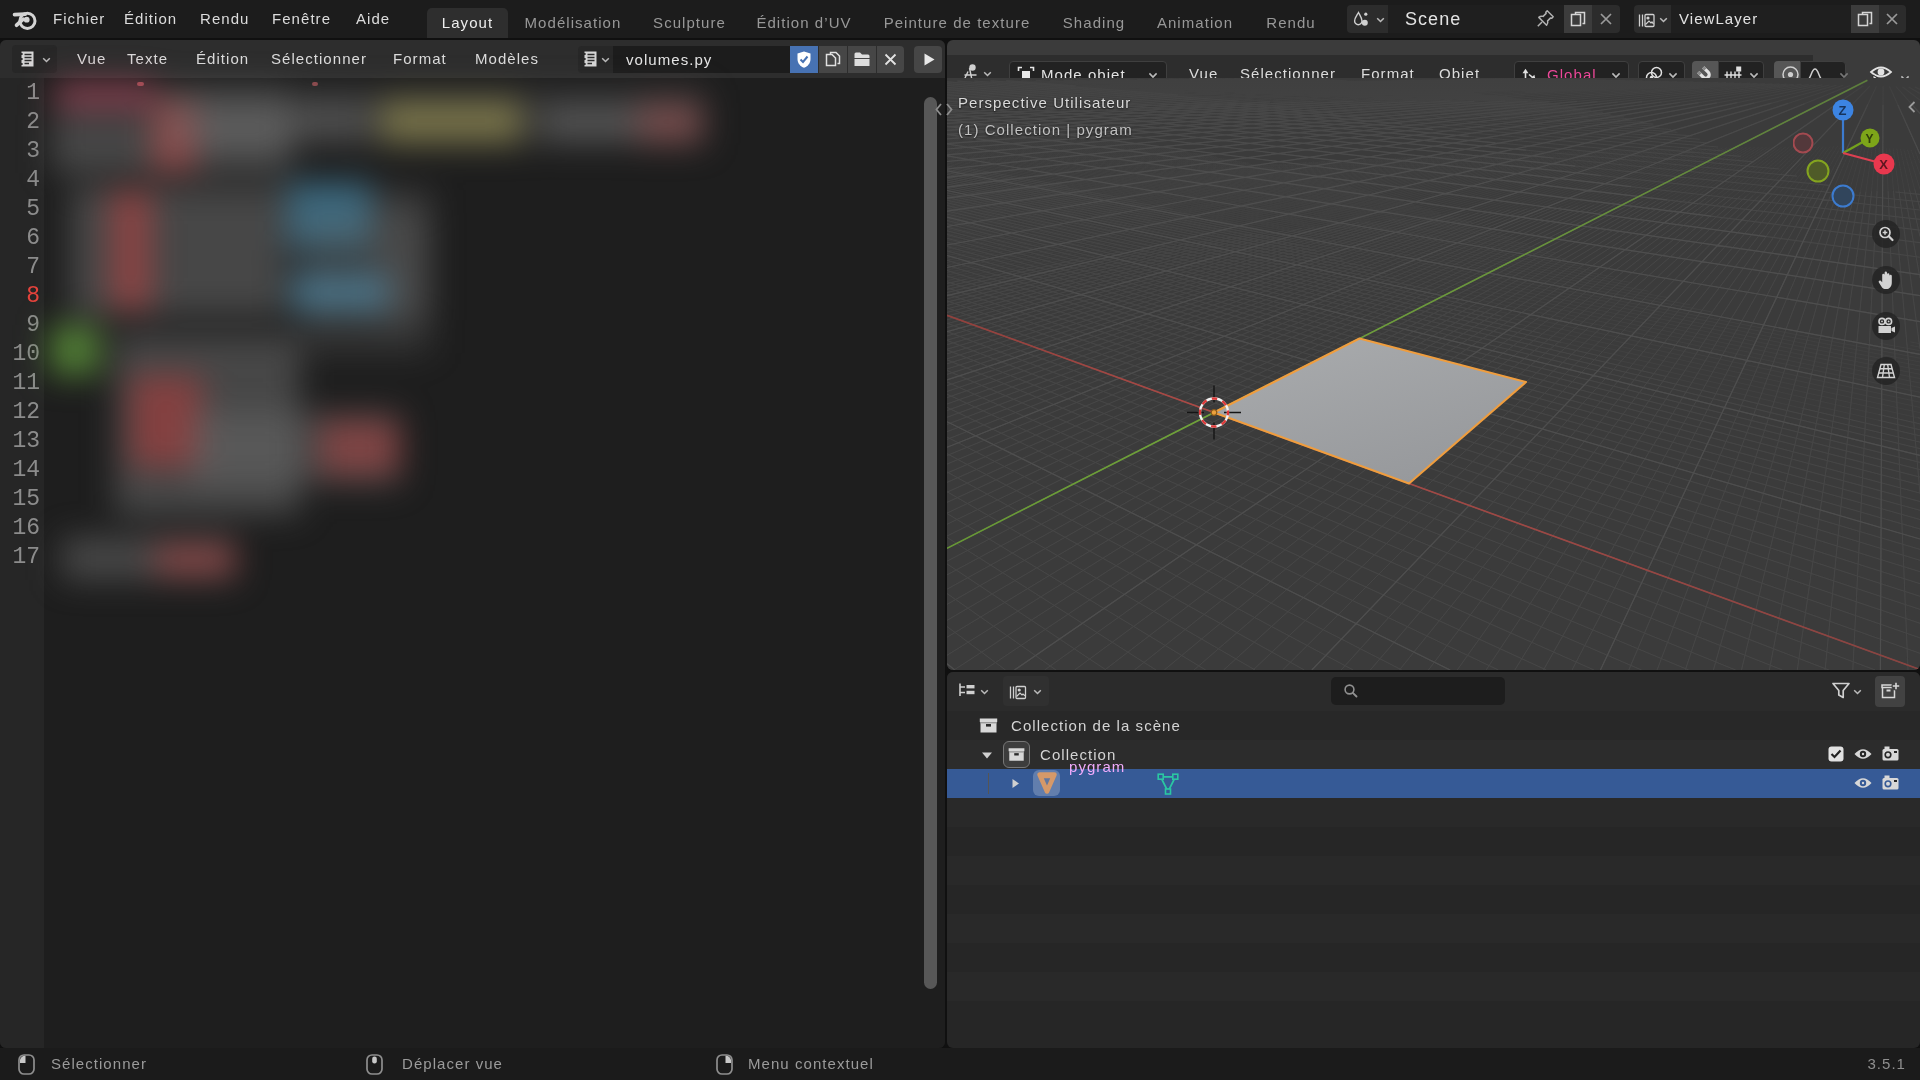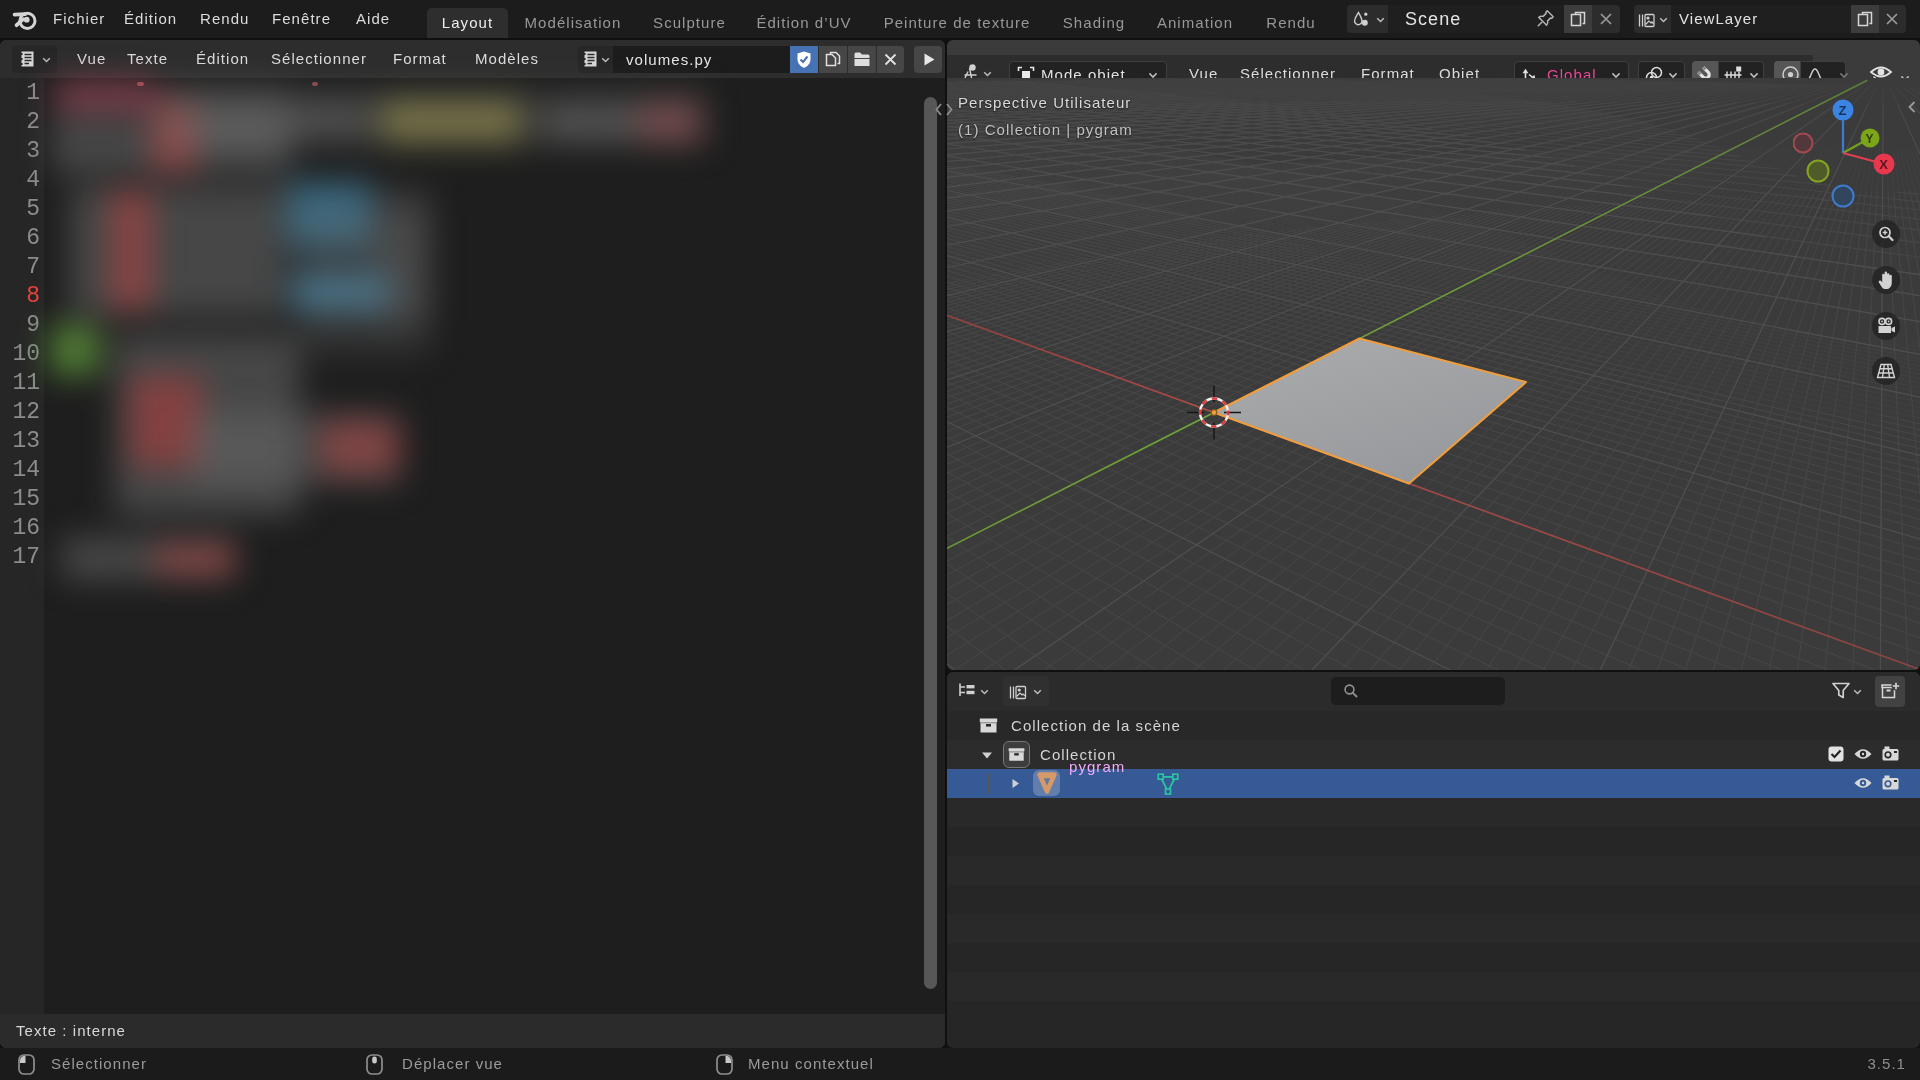--- a/index.html
+++ b/index.html
@@ -201,21 +201,20 @@
       <div class="abs" style="left:130px;top:297px;width:72px;height:92px;background:#8f4040;opacity:.85"></div>
       <div class="abs" style="left:190px;top:334px;width:210px;height:73px;background:#6f6f6f;opacity:.45"></div>
       <div class="abs" style="left:320px;top:342px;width:80px;height:55px;background:#8f4545;opacity:.8"></div>
       <div class="abs" style="left:62px;top:459px;width:173px;height:43px;background:#6f6f6f;opacity:.5"></div>
       <div class="abs" style="left:155px;top:467px;width:80px;height:30px;background:#8f4545;opacity:.85"></div>
       <div class="abs" style="left:165px;top:12px;width:540px;height:55px;background:#6a6a6a;opacity:.28"></div>
       <div class="abs" style="left:300px;top:135px;width:130px;height:140px;background:#666;opacity:.3"></div>
     </div>
     <div class="abs" style="left:924px;top:19px;width:13px;height:892px;background:#575757;border-radius:7px"></div>
   </div>
-  <div class="abs" style="left:0;top:974px;width:945px;height:34px;background:#2b2b2b;color:#d8d8d8;font-size:15px;line-height:34px"><span style="margin-left:16px">Texte : interne</span></div>
 </div>
 
 <div class="abs" style="left:947px;top:40px;width:973px;height:630px;background:#3b3b3b;border-radius:6px;overflow:hidden">
   <div class="hdr abs" style="left:0;top:15px;width:866px;height:38px">
     <svg class="abs" style="left:13px;top:8px" width="24" height="22" viewBox="0 0 24 22">
       <g stroke="#d0d0d0" stroke-width="1.4" fill="none">
         <path d="M2 16 L14 16 M4.5 12 L16.5 12 M3 19.5 L8 8.5 M12.5 19.5 L9.5 5"></path>
       </g>
       <circle cx="12.5" cy="4.5" r="3.2" fill="#d0d0d0"></circle>
     </svg>

